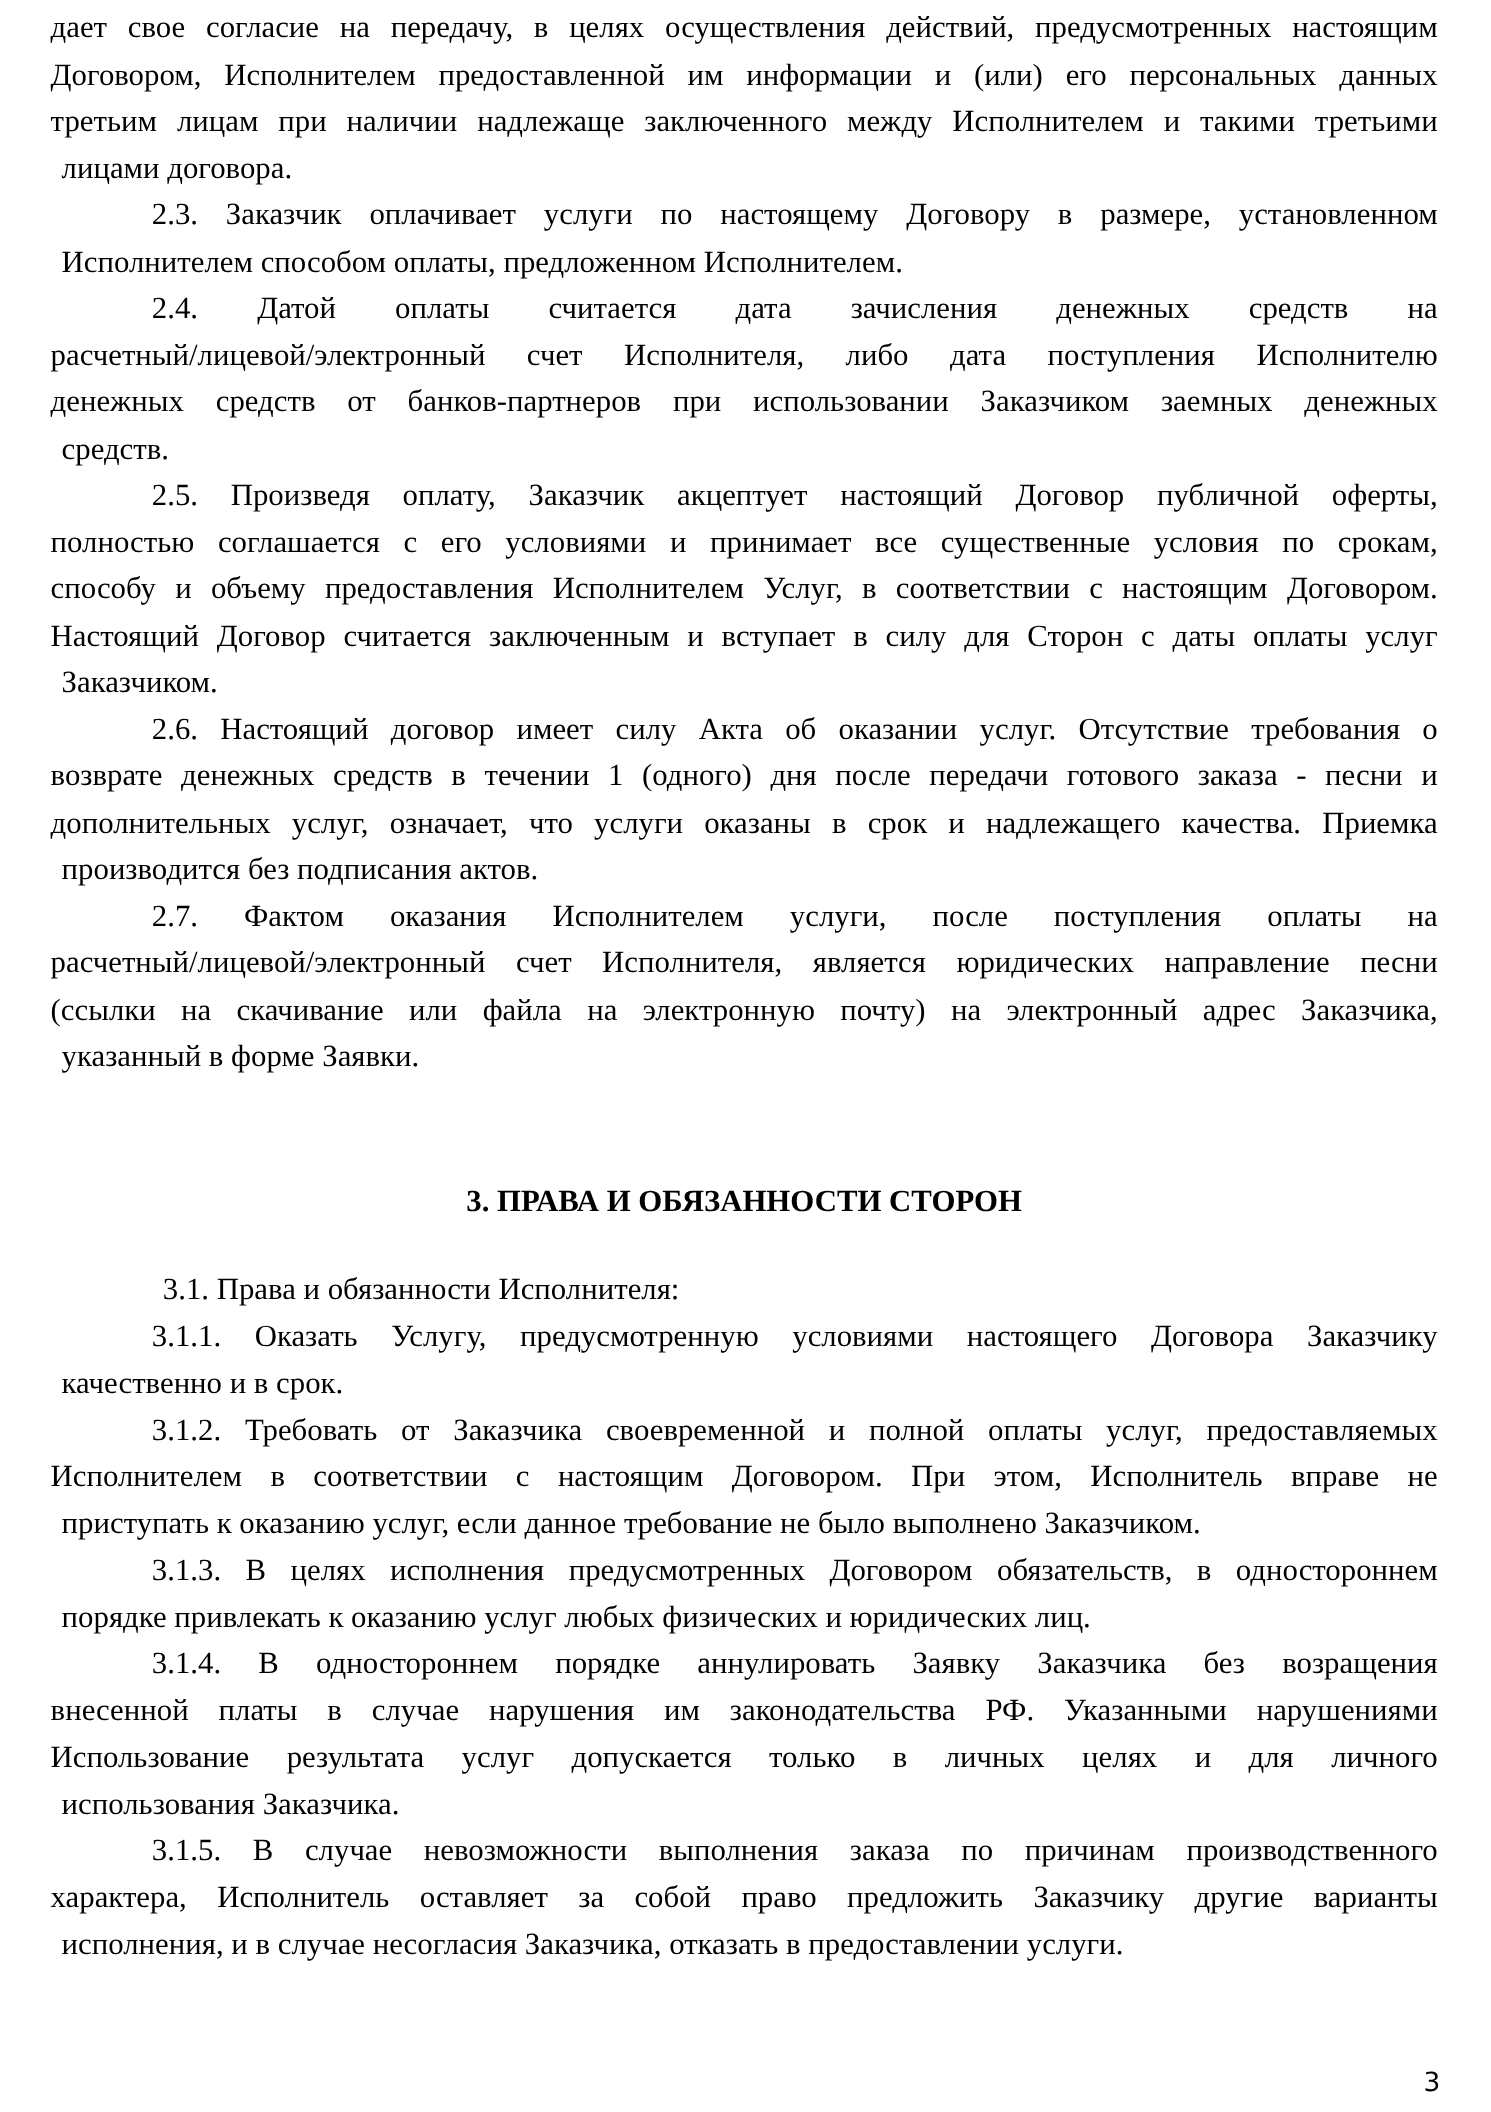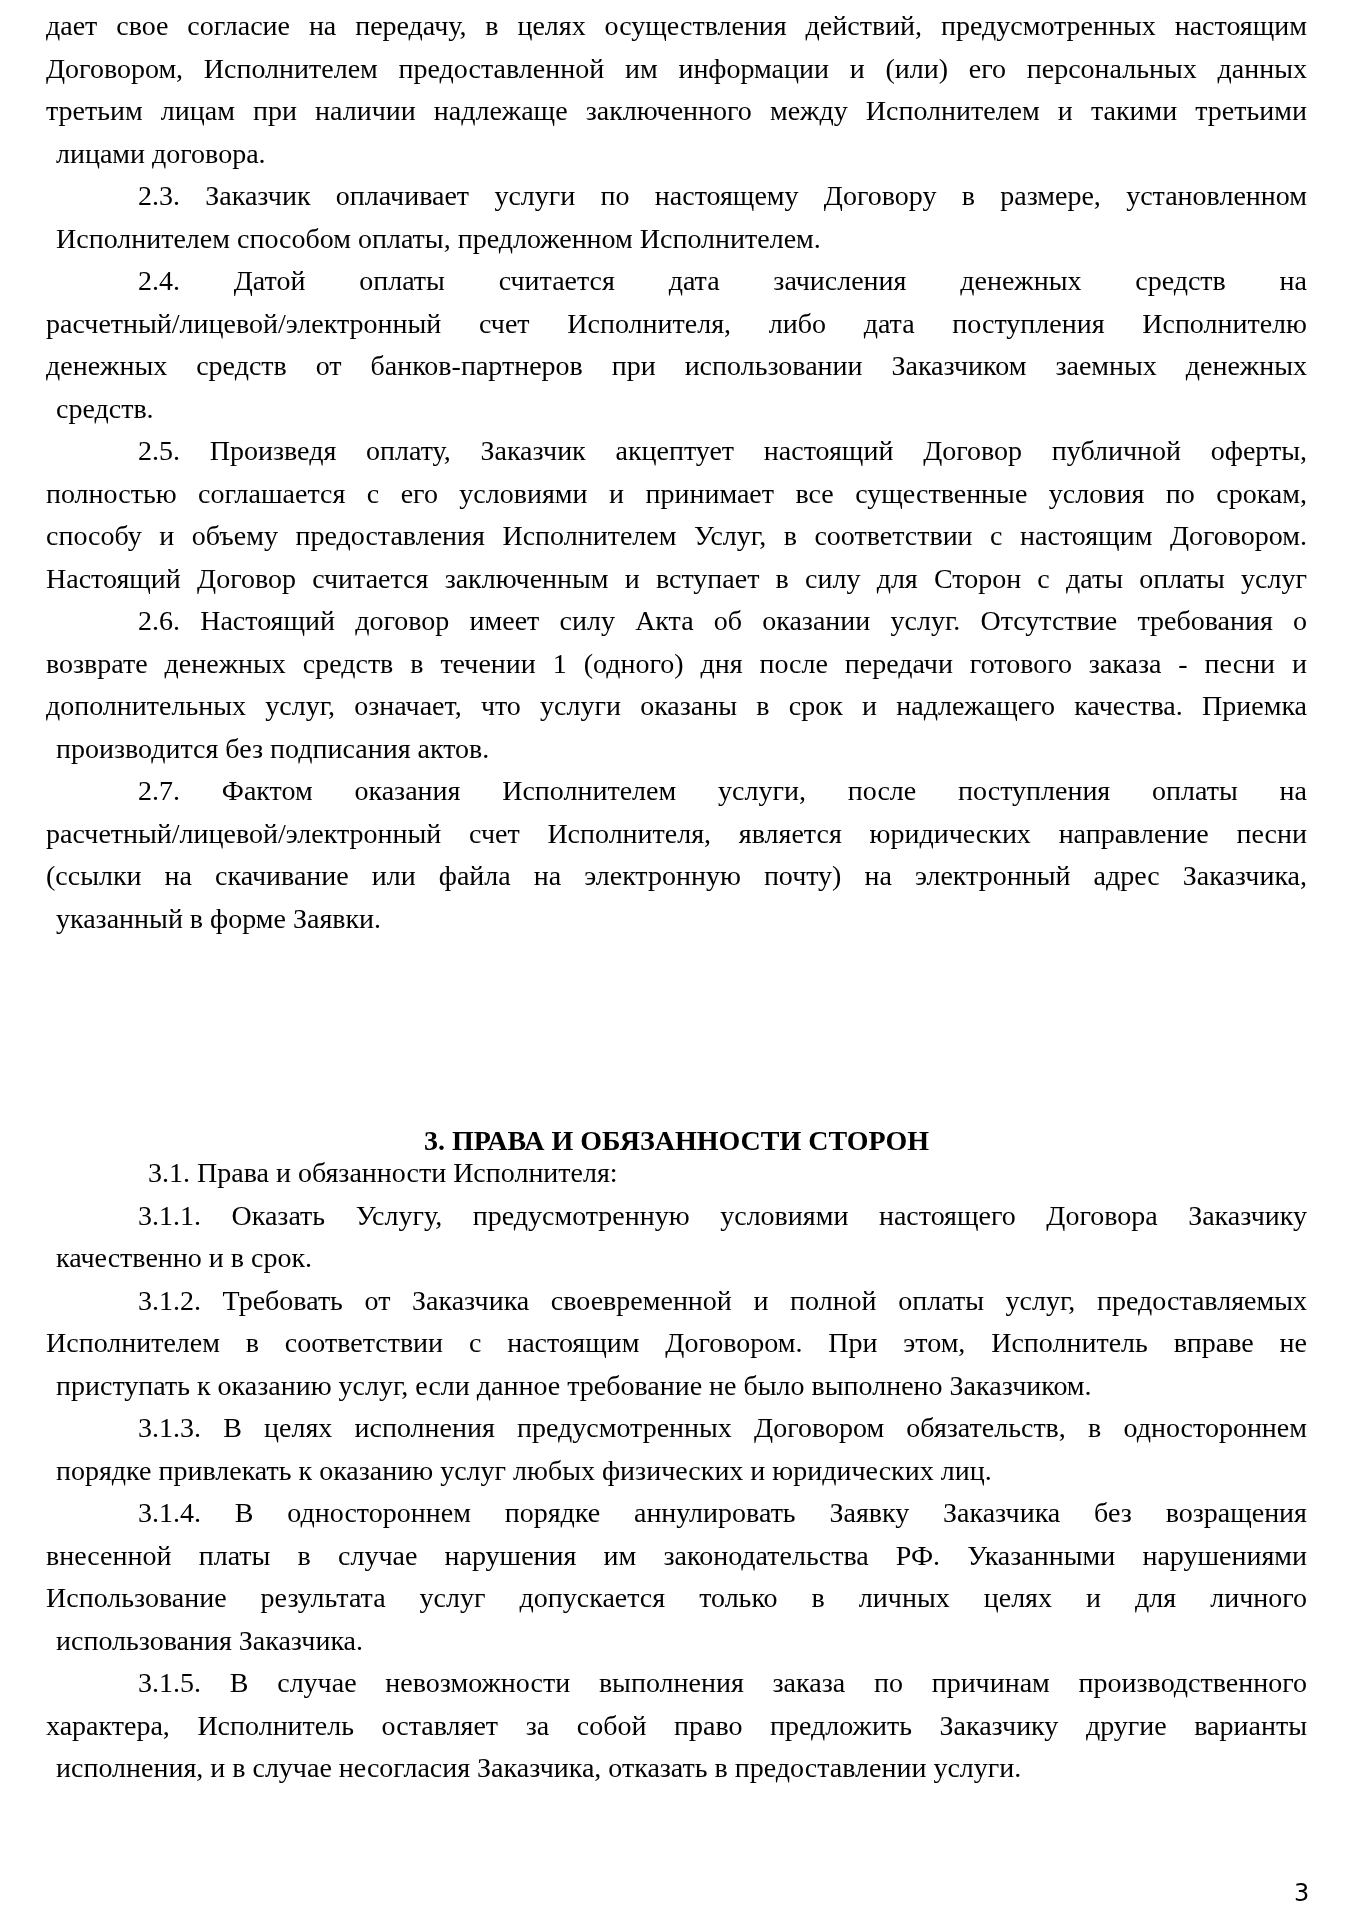--- a/index.html
+++ b/index.html
@@ -48,21 +48,20 @@
   .heading {
     position: absolute;
     left: 30px;
     width: 1261px;
     top: 1072px;
     text-align: center;
     font-weight: bold;
     font-size: 28px;
     line-height: 42.5px;
     height: 42.5px;
-    margin-top: 48px;
   }
   .page-number {
     position: absolute;
     left: 1278px;
     top: 1878px;
     font-family: "DejaVu Sans", "Liberation Sans", sans-serif;
     font-size: 24px;
     line-height: 30px;
   }
 </style>
@@ -78,20 +77,21 @@
       <span class="line indent">2.3. Заказчик оплачивает услуги по настоящему Договору в размере, установленном</span>
       <span class="line last">Исполнителем способом оплаты, предложенном Исполнителем.</span>
       <span class="line indent">2.4.      Датой оплаты считается дата зачисления денежных средств на</span>
       <span class="line">расчетный/лицевой/электронный счет Исполнителя, либо дата поступления Исполнителю</span>
       <span class="line">денежных средств от банков-партнеров при использовании Заказчиком заемных денежных</span>
       <span class="line last">средств.</span>
       <span class="line indent">2.5. Произведя оплату, Заказчик акцептует настоящий Договор публичной оферты,</span>
       <span class="line">полностью соглашается с его условиями и принимает все существенные условия по срокам,</span>
       <span class="line">способу и объему предоставления Исполнителем Услуг, в соответствии с настоящим Договором.</span>
       <span class="line">Настоящий Договор считается заключенным и вступает в силу для Сторон с даты оплаты услуг</span>
+      <span class="line last">Заказчиком.</span>
       <span class="line indent">2.6. Настоящий договор имеет силу Акта об оказании услуг. Отсутствие требования о</span>
       <span class="line">возврате денежных средств в течении 1 (одного) дня после передачи готового заказа - песни и</span>
       <span class="line">дополнительных услуг, означает, что услуги оказаны в срок и надлежащего качества. Приемка</span>
       <span class="line last">производится без подписания актов.</span>
       <span class="line indent">2.7. Фактом оказания Исполнителем услуги, после поступления оплаты на</span>
       <span class="line">расчетный/лицевой/электронный счет Исполнителя, является юридических направление песни</span>
       <span class="line">(ссылки на скачивание или файла на электронную почту) на электронный адрес Заказчика,</span>
       <span class="line last">указанный в форме Заявки.</span>
     </div>
   <div class="heading">3. ПРАВА И ОБЯЗАННОСТИ СТОРОН</div>

